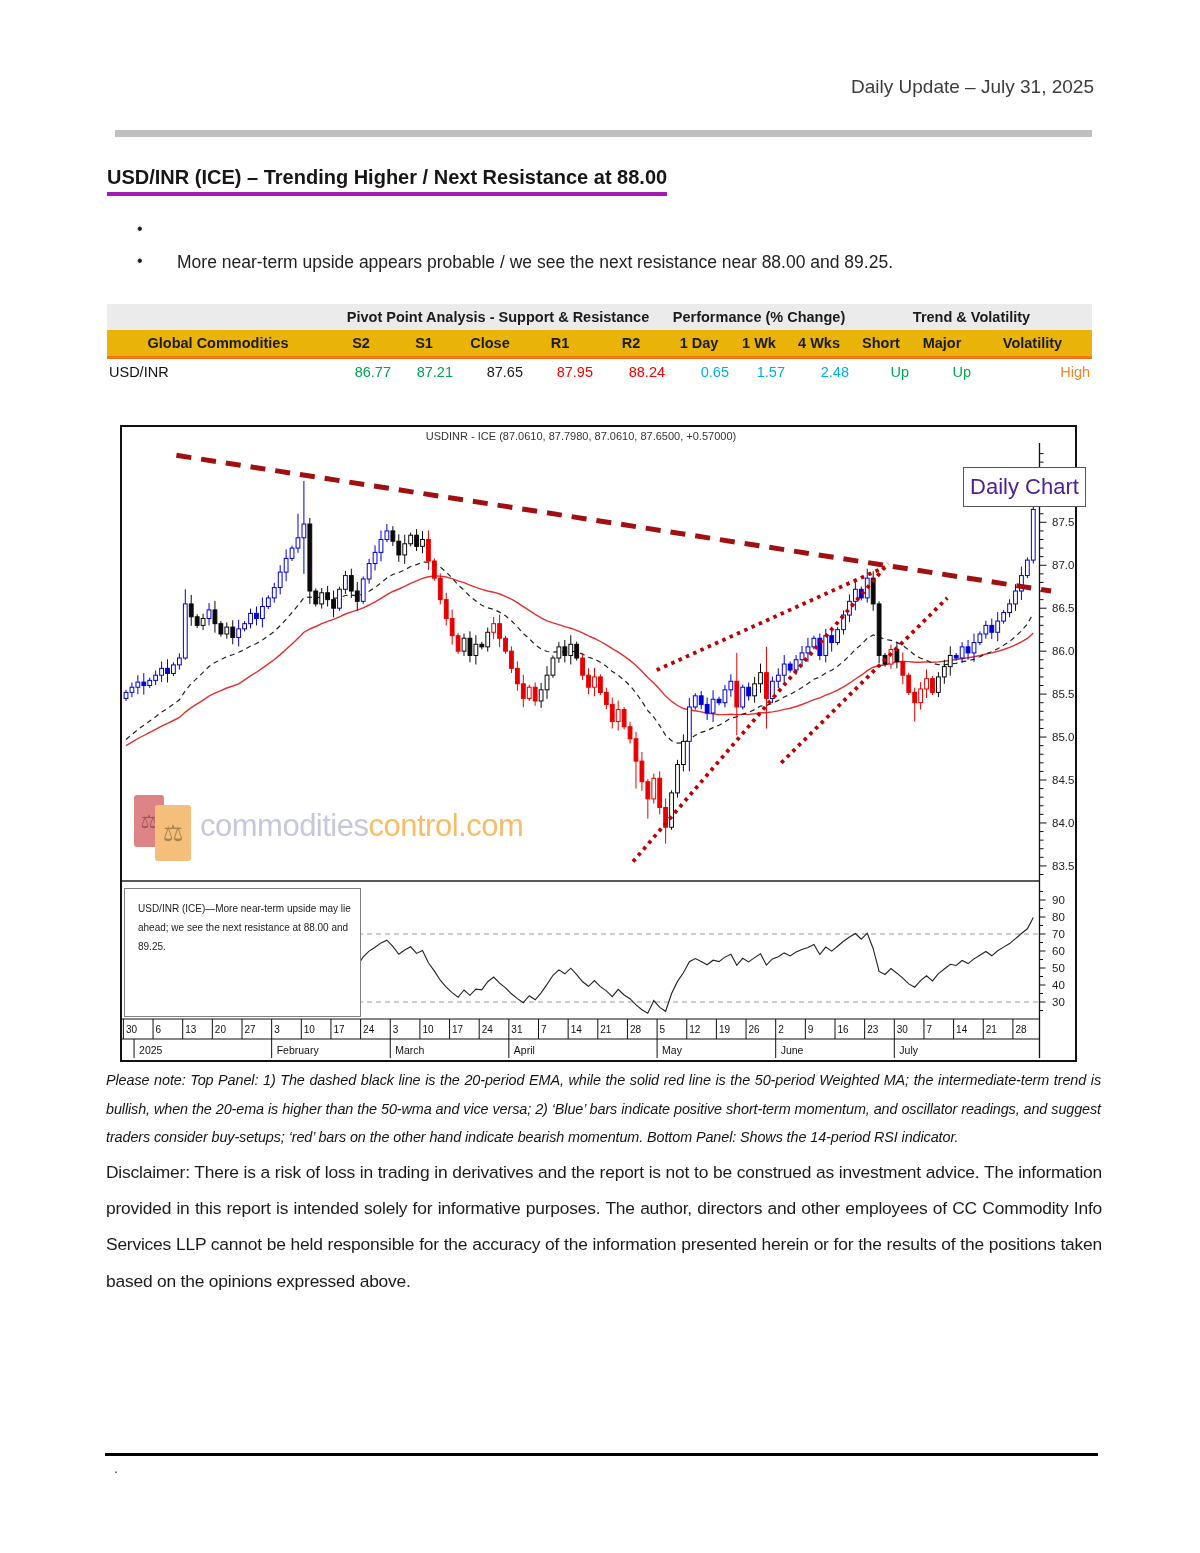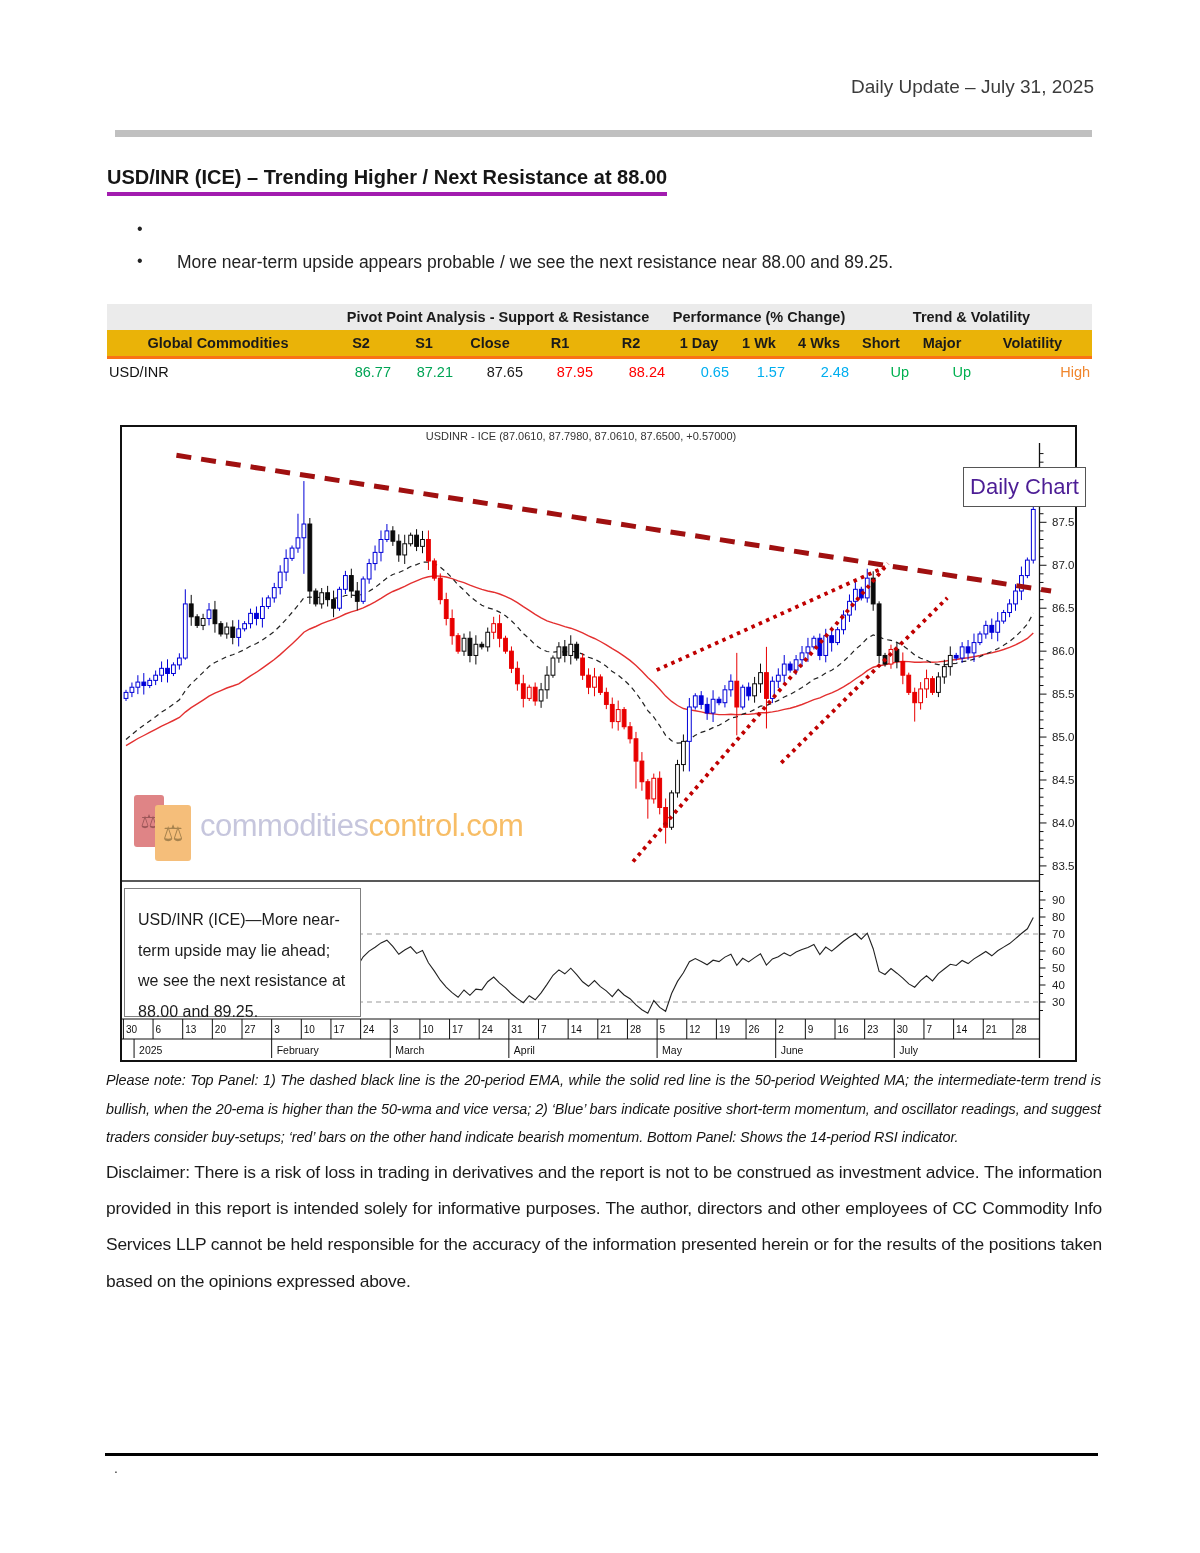--- a/index.html
+++ b/index.html
@@ -21,21 +21,21 @@
   .data-row td{background:#fff;text-align:right;height:27px;}
   .data-row td.first{text-align:left;padding-left:5px;color:#111;margin-left:18px;}
   .c-sup{color:var(--support);} .c-res{color:var(--resistance);}
   .c-perf{color:var(--performance);} .c-up{color:var(--trend_up);} .c-hi{color:var(--volatility_high);}
   
   #chart{top:425px;left:120px;width:957px;height:637px;border:2px solid #111;background:#fff;box-sizing:border-box;}
   #chartsvg{position:absolute;left:0;top:0;}
   #daily-chart-box{position:absolute;right:-11px;top:-4px;width:121px;height:38px;background:#fff;border:1.5px solid #555;
     display:flex;align-items:center;justify-content:center;font-size:22px;color:#4c1d95;z-index:4;margin-top:44px;}
   #annotation-box{position:absolute;left:2px;top:461px;width:237px;height:129px;background:#fff;border:1.5px solid #808080;
-    box-sizing:border-box;padding:16px 8px 0 13px;font-size:16px;line-height:1.92;color:#1c1c1c;z-index:3;}
+    box-sizing:border-box;padding:10px 8px 0 13px;font-size:10px;line-height:1.92;color:#1c1c1c;z-index:3;}
   #watermark{position:absolute;left:12px;top:362px;display:flex;align-items:center;opacity:0.75;z-index:2;}
   #wm-logo{position:relative;width:64px;height:74px;}
   #wm-r1{position:absolute;left:0;top:6px;width:30px;height:52px;background:#d55c5e;border-radius:3px;
     display:flex;align-items:center;justify-content:center;font-size:19px;color:#7d1f22;}
   #wm-r2{position:absolute;left:21px;top:16px;width:36px;height:56px;background:#f2a94e;border-radius:3px;
     display:flex;align-items:center;justify-content:center;font-size:23px;color:#8a5a14;}
   #wm-text{font-size:31px;font-weight:normal;letter-spacing:-0.5px;margin-left:2px;}
   #wm-text .wm1{color:#b4b4d2;} #wm-text .wm2{color:#f5a834;}
   #note{top:1066px;left:106px;width:995px;font-size:14.4px;font-style:italic;line-height:1.98;text-align:justify;color:#141414;letter-spacing:-0.1px;}
   #disclaimer{top:1154px;left:106px;width:996px;font-size:17.4px;line-height:2.08;text-align:justify;color:#1b1b1b;letter-spacing:-0.2px;}

